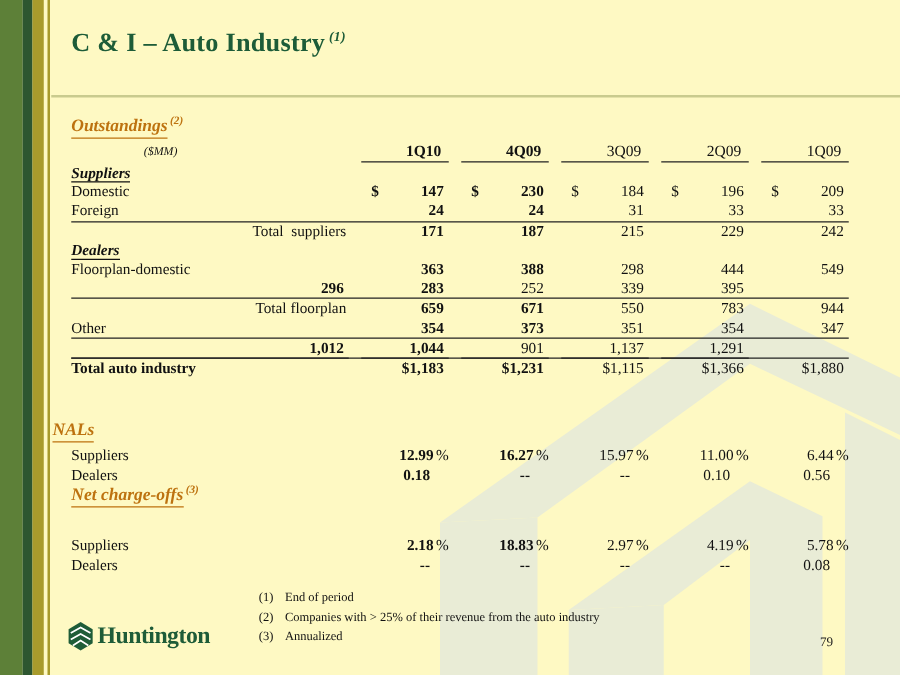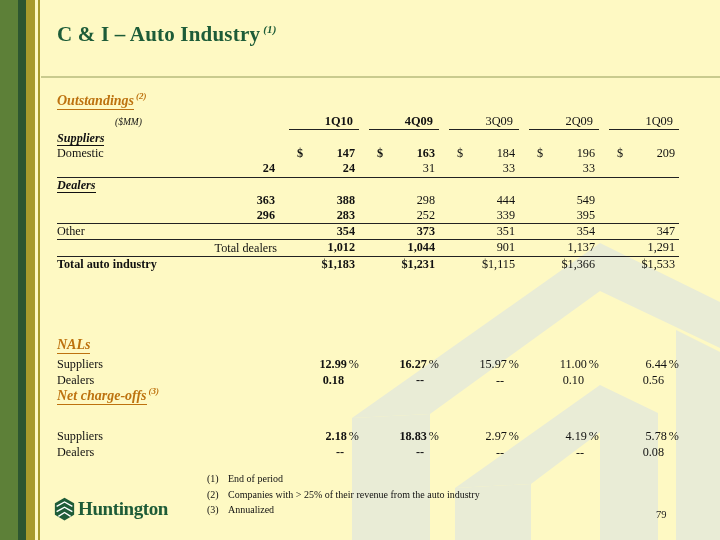--- a/index.html
+++ b/index.html
@@ -91,81 +91,98 @@
           <div class="lbl"><span class="sec">Suppliers</span></div>
           <div class="cell" style="padding-right: 4px;"></div>
           <div class="cell" style="padding-right: 4px;"></div>
           <div class="cell" style="padding-right: 4px;"></div>
           <div class="cell" style="padding-right: 4px;"></div>
           <div class="cell" style="padding-right: 4px;"></div>
         </div>
         <div class="trow">
           <div class="lbl">Domestic</div>
           <div class="cell money b" style="padding-right: 4px;"><span>$</span><span>147</span></div>
-          <div class="cell money b" style="padding-right: 4px;"><span>$</span><span>163</span></div>
+          <div class="cell money b" style="padding-right: 4px;"><span>$</span><span>230</span></div>
           <div class="cell money" style="padding-right: 4px;"><span>$</span><span>184</span></div>
           <div class="cell money" style="padding-right: 4px;"><span>$</span><span>196</span></div>
           <div class="cell money" style="padding-right: 4px;"><span>$</span><span>209</span></div>
         </div>
         <div class="trow rule-full">
+          <div class="lbl">Foreign</div>
           <div class="cell b" style="padding-right: 4px;">24</div>
           <div class="cell b" style="padding-right: 4px;">24</div>
           <div class="cell" style="padding-right: 4px;">31</div>
           <div class="cell" style="padding-right: 4px;">33</div>
           <div class="cell" style="padding-right: 4px;">33</div>
         </div>
         <div class="trow">
+          <div class="lbl r">Total  suppliers</div>
+          <div class="cell b" style="padding-right: 4px;">171</div>
+          <div class="cell b" style="padding-right: 4px;">187</div>
+          <div class="cell" style="padding-right: 4px;">215</div>
+          <div class="cell" style="padding-right: 4px;">229</div>
+          <div class="cell" style="padding-right: 4px;">242</div>
+        </div>
+        <div class="trow">
           <div class="lbl"><span class="sec">Dealers</span></div>
           <div class="cell" style="padding-right: 4px;"></div>
           <div class="cell" style="padding-right: 4px;"></div>
           <div class="cell" style="padding-right: 4px;"></div>
           <div class="cell" style="padding-right: 4px;"></div>
           <div class="cell" style="padding-right: 4px;"></div>
         </div>
         <div class="trow">
+          <div class="lbl">Floorplan-domestic</div>
           <div class="cell b" style="padding-right: 4px;">363</div>
           <div class="cell b" style="padding-right: 4px;">388</div>
           <div class="cell" style="padding-right: 4px;">298</div>
           <div class="cell" style="padding-right: 4px;">444</div>
           <div class="cell" style="padding-right: 4px;">549</div>
         </div>
         <div class="trow rule-full">
           <div class="cell b" style="padding-right: 4px;">296</div>
           <div class="cell b" style="padding-right: 4px; text-align: right;">283</div>
           <div class="cell" style="padding-right: 4px;">252</div>
           <div class="cell" style="padding-right: 4px;">339</div>
           <div class="cell" style="padding-right: 4px;">395</div>
+        </div>
+        <div class="trow">
+          <div class="lbl r">Total floorplan</div>
+          <div class="cell b" style="padding-right: 4px;">659</div>
+          <div class="cell b" style="padding-right: 4px;">671</div>
+          <div class="cell" style="padding-right: 4px;">550</div>
+          <div class="cell" style="padding-right: 4px;">783</div>
+          <div class="cell" style="padding-right: 4px;">944</div>
         </div>
         <div class="trow rule-full">
           <div class="lbl">Other</div>
           <div class="cell b" style="padding-right: 4px;">354</div>
           <div class="cell b" style="padding-right: 4px;">373</div>
           <div class="cell" style="padding-right: 4px;">351</div>
           <div class="cell" style="padding-right: 4px;">354</div>
           <div class="cell" style="padding-right: 4px;">347</div>
         </div>
         <div class="trow rule-double">
-          <div class="lbl r">Total dealers</div>
           <div class="cell u b" style="padding-right: 4px;">1,012</div>
           <div class="cell u b" style="padding-right: 4px;">1,044</div>
           <div class="cell u" style="padding-right: 4px;">901</div>
           <div class="cell u" style="padding-right: 4px;">1,137</div>
           <div class="cell u" style="padding-right: 4px;">1,291</div>
         </div>
         <div class="trow">
           <div class="lbl b">Total auto industry</div>
           <div class="cell b" style="padding-right: 4px;">$1,183</div>
           <div class="cell b" style="padding-right: 4px;">$1,231</div>
           <div class="cell" style="padding-right: 4px;">$1,115</div>
           <div class="cell" style="padding-right: 4px;">$1,366</div>
-          <div class="cell" style="padding-right: 4px;">$1,533</div>
+          <div class="cell" style="padding-right: 4px;">$1,880</div>
         </div>
       </div>
 
-    <h2 class="sec-heading" style="left:57px;top:337px;"><span class="ht">NALs</span></h2>
+    <h2 class="sec-heading" style="left:42px;top:337px;"><span class="ht">NALs</span></h2>
     <div class="tbl pct" style="top:356px;" id="nals-table">
         <div class="trow">
           <div class="lbl">Suppliers</div>
           <div class="cell b">12.99<span class="pctsign">%</span></div>
           <div class="cell b">16.27<span class="pctsign">%</span></div>
           <div class="cell">15.97<span class="pctsign">%</span></div>
           <div class="cell">11.00<span class="pctsign">%</span></div>
           <div class="cell">6.44<span class="pctsign">%</span></div>
         </div>
         <div class="trow">

